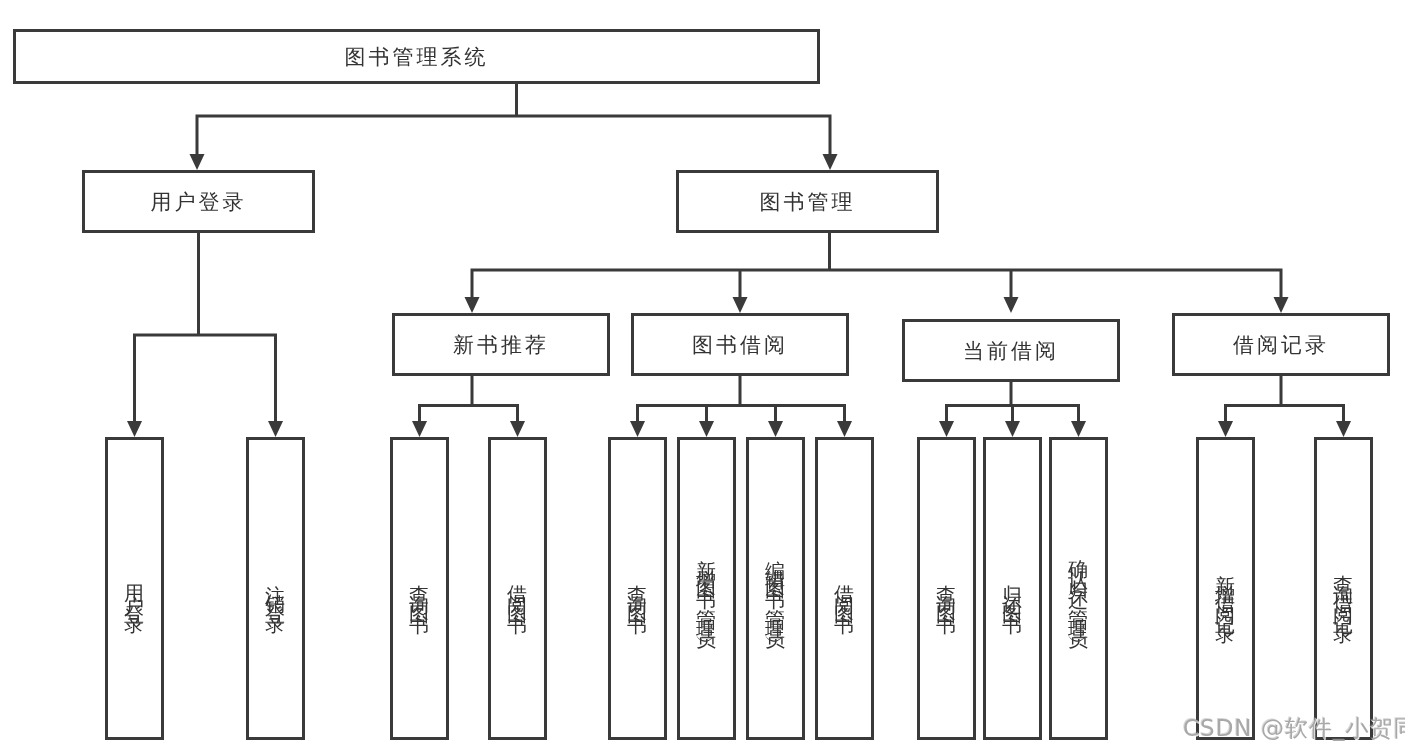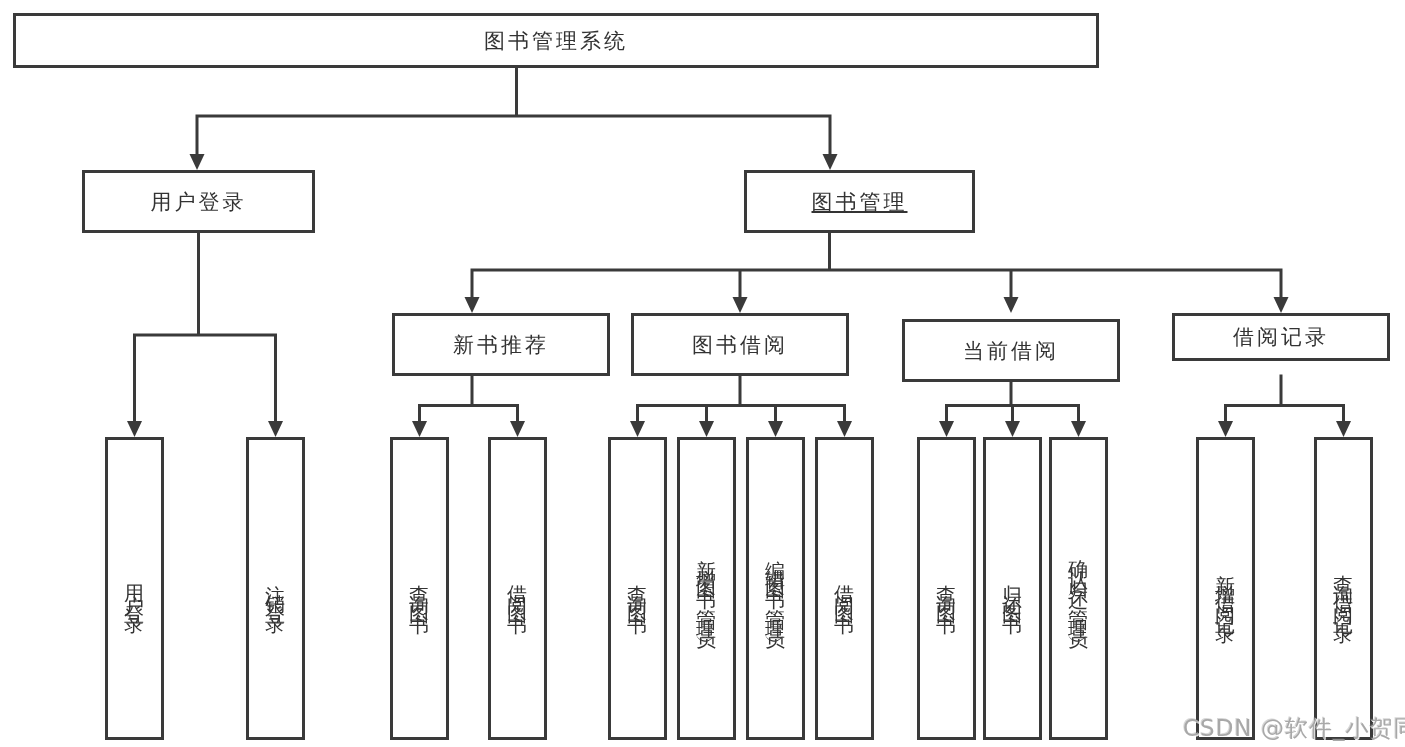--- a/index.html
+++ b/index.html
@@ -92,29 +92,29 @@
       <polygon points="768,421 783,421 775.5,437"></polygon>
       <polygon points="837,421 852,421 844.5,437"></polygon>
       <polygon points="939,421 954,421 946.5,437"></polygon>
       <polygon points="1005,421 1020,421 1012.5,437"></polygon>
       <polygon points="1071,421 1086,421 1078.5,437"></polygon>
       <polygon points="1218,421 1233,421 1225.5,437"></polygon>
       <polygon points="1336,421 1351,421 1343.5,437"></polygon>
     </g>
   </svg>
 
-  <div class="node hnode" style="left:13px; top:13px; width:1086px; height:55px;">图书管理系统</div>
+  <div class="node hnode" style="left:13px; top:29px; width:807px; height:55px;">图书管理系统</div>
 
   <div class="node hnode" style="left:82px; top:170px; width:233px; height:63px;">用户登录</div>
-  <div class="node hnode" style="left:744px; top:170px; width:231px; height:63px;text-decoration:underline;">图书管理</div>
+  <div class="node hnode" style="left:676px; top:170px; width:263px; height:63px;">图书管理</div>
 
   <div class="node hnode" style="left:363px; top:313px; width:218px; height:63px;margin-left:29px;">新书推荐</div>
   <div class="node hnode" style="left:631px; top:313px; width:218px; height:63px;">图书借阅</div>
   <div class="node hnode" style="left:902px; top:319px; width:218px; height:63px;">当前借阅</div>
-  <div class="node hnode" style="left:1172px; top:313px; width:218px; height:48px;">借阅记录</div>
+  <div class="node hnode" style="left:1172px; top:313px; width:218px; height:63px;">借阅记录</div>
 
   <div class="node vnode" style="left:105px; top:437px; width:59px; height:303px;">
     <span>用户登录</span>
   </div>
   <div class="node vnode" style="left:246px; top:437px; width:59px; height:303px;">
     <span>注销登录</span>
   </div>
 
   <div class="node vnode" style="left:390px; top:437px; width:59px; height:303px;">
     <span>查询图书</span>

